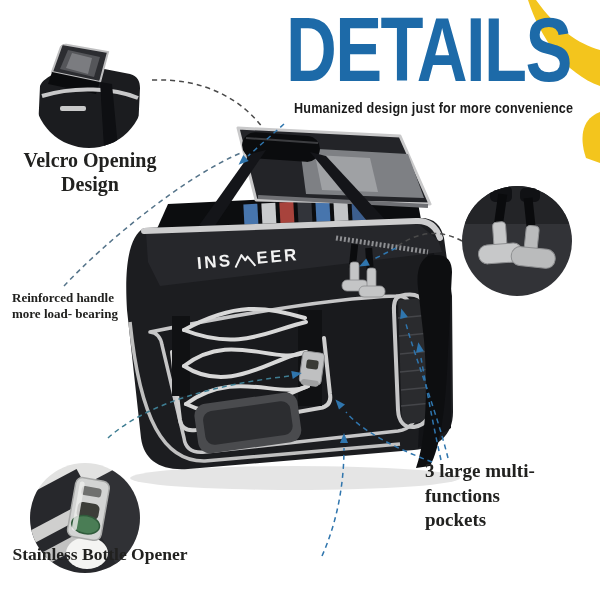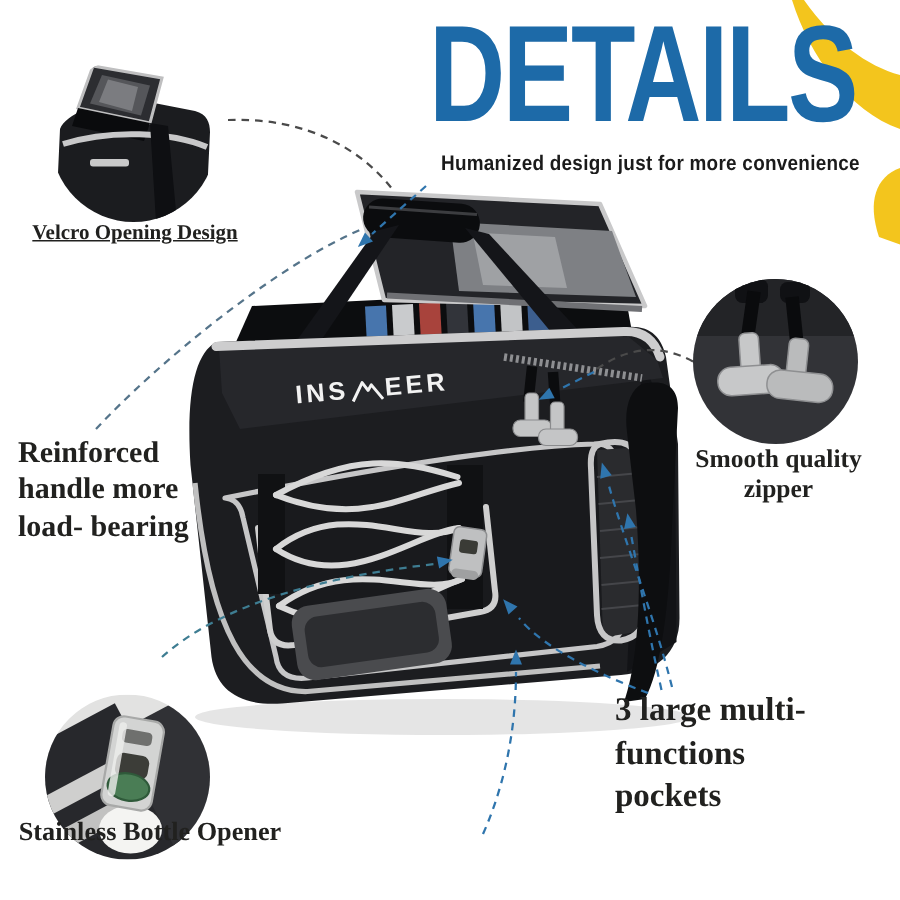--- a/index.html
+++ b/index.html
@@ -23,24 +23,24 @@
     font-weight:bold; font-size:14px; color:#1b1b1b;
     white-space:nowrap; transform:scaleX(0.9); transform-origin:top left;
     letter-spacing:0.2px;
   }
 
   
   .label {
     position:absolute; font-family:"Liberation Serif", serif;
     font-weight:bold; color:#21211f;
   }
-  #lbl-velcro  { left:15px;  top:148px; width:150px; text-align:center; font-size:14px;  line-height:1.2;text-decoration:underline; }
-  #lbl-handle  { left:12px;  top:290px; width:118px; font-size:20px; line-height:1.22; }
+  #lbl-velcro  { left:15px;  top:148px; width:150px; text-align:center; font-size:20px;  line-height:1.2; }
+  #lbl-handle  { left:12px;  top:290px; width:118px; font-size:13px; line-height:1.22; }
   #lbl-zipper  { left:448px; top:296px; width:142px; text-align:center; font-size:17px; line-height:1.2; }
-  #lbl-pockets { left:410px; top:459px; width:140px; font-size:22px; line-height:1.3; }
+  #lbl-pockets { left:425px; top:459px; width:140px; font-size:19px; line-height:1.3; }
   #lbl-opener  { left:2px;   top:544px; width:196px; text-align:center; font-size:17.5px; }
   #lbl-fabric  { left:268px; top:553px; width:130px; font-size:17.5px; line-height:1.25; }
 
   
   .inset { position:absolute; border-radius:50%; overflow:hidden; background:#fff; }
   #circle-velcro { left:34px;  top:38px;  width:110px; height:110px; }
   #circle-zipper { left:462px; top:186px; width:110px; height:110px; }
   #circle-opener { left:30px;  top:463px; width:110px; height:110px; }
   .inset svg { display:block; }
 
@@ -228,21 +228,20 @@
       <g fill="#c7c8c9" stroke="#8e8f91" stroke-width="1" transform="rotate(-4 38 60)">
         <rect x="32" y="36" width="13" height="28" rx="4"></rect>
         <rect x="16" y="58" width="44" height="19" rx="9"></rect>
       </g>
       <g fill="#babbbc" stroke="#8e8f91" stroke-width="1" transform="rotate(6 72 64)">
         <rect x="62" y="40" width="13" height="26" rx="4"></rect>
         <rect x="50" y="62" width="44" height="19" rx="9"></rect>
       </g>
     </svg>
   </div>
-  <div class="label" id="lbl-zipper">Smooth quality zipper</div>
 
   <div class="label" id="lbl-pockets">3 large multi-functions pockets</div>
 
   <div class="inset" id="circle-opener">
     <svg width="110" height="110" viewBox="0 0 110 110">
       <rect x="0" y="0" width="110" height="110" fill="#e2e2e1"></rect>
       <rect x="-10" y="20" width="90" height="130" fill="#27282c" transform="rotate(-28 35 80)"></rect>
       <rect x="72" y="10" width="50" height="130" fill="#303135" transform="rotate(-28 92 70)"></rect>
       <rect x="-20" y="58" width="85" height="13" fill="#cfcfce" transform="rotate(-28 20 64)"></rect>
       <rect x="-16" y="84" width="85" height="13" fill="#c2c2c1" transform="rotate(-28 24 90)"></rect>

